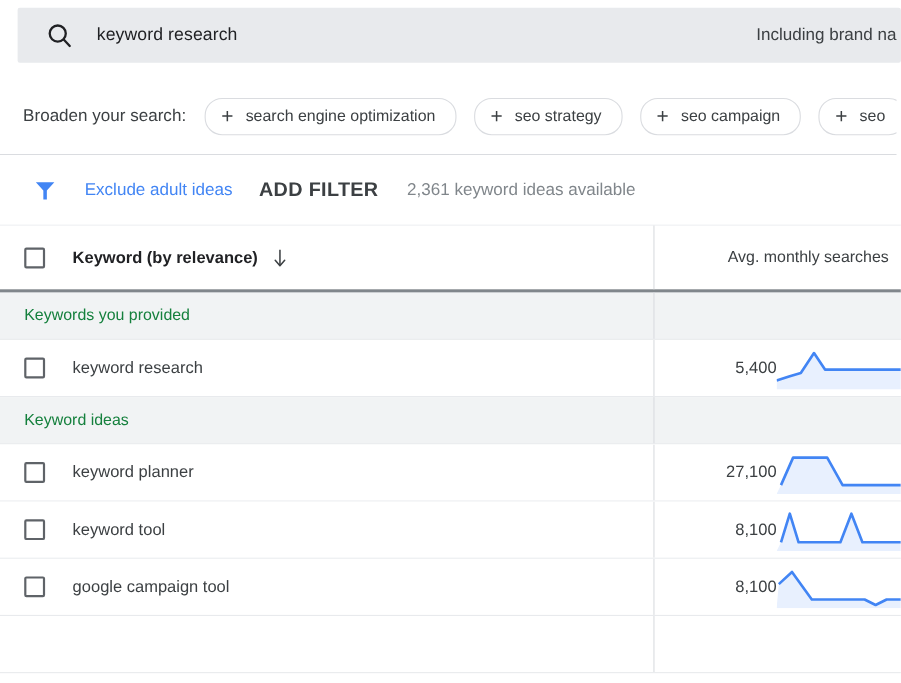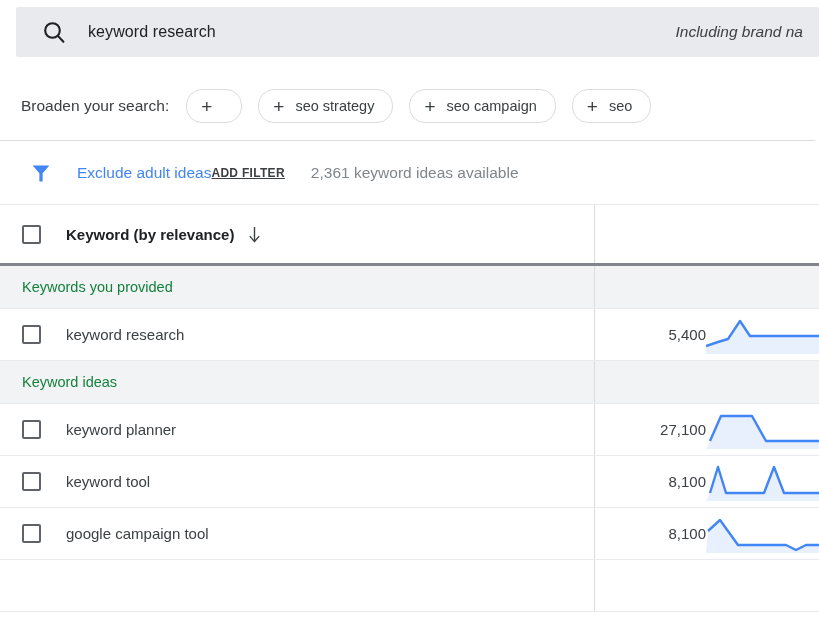--- a/index.html
+++ b/index.html
@@ -40,24 +40,23 @@
     font-size: 16px;
     color: #202124;
     letter-spacing: 0.1px;
     white-space: nowrap;
   }
   .search-right {
     margin-left: auto;
     font-size: 15.5px;
     color: #3c4043;
     white-space: nowrap;
-    padding-right: 16px;
+    padding-right: 4px;
     overflow: hidden;
     max-width: 130px;
-    font-style: italic;
   }
 
   
   .broaden {
     position: absolute;
     left: 0;
     top: 72px;
     right: 4px;
     height: 68px;
     border-bottom: 1px solid #dadce0;
@@ -120,27 +119,27 @@
     flex: 0 0 auto;
   }
   .exclude-link {
     margin-left: 26px;
     font-size: 15.5px;
     color: #4285f4;
     white-space: nowrap;
     cursor: pointer;
   }
   .addfilter {
-    font-size: 12px;
+    margin-left: 24px;
+    font-size: 18px;
     font-weight: bold;
     color: #3c4043;
     letter-spacing: 0.3px;
     white-space: nowrap;
     cursor: pointer;
-    text-decoration: underline;
   }
   .ideas-count {
     margin-left: 26px;
     font-size: 15.5px;
     color: #80868b;
     white-space: nowrap;
   }
 
   
   .table {
@@ -264,20 +263,21 @@
   </svg>
   <span class="search-value">keyword research</span>
   <span class="search-right">Including brand na</span>
 </div>
 
 <div class="broaden">
   <span class="broaden-label">Broaden your search:</span>
   <div class="chips">
     <span class="chip">
       <span class="plus">+</span>
+      <span>search engine optimization</span>
     </span>
     <span class="chip">
       <span class="plus">+</span>
       <span>seo strategy</span>
     </span>
     <span class="chip">
       <span class="plus">+</span>
       <span>seo campaign</span>
     </span>
     <span class="chip">
@@ -301,20 +301,21 @@
   <div class="thead">
     <div class="col-divider"></div>
     <span class="cb"></span>
     <span class="th-keyword">
       <span>Keyword (by relevance)</span>
       <svg class="sort-arrow" viewBox="0 0 15 17">
         <line x1="7.5" y1="1" x2="7.5" y2="15" stroke="#3c4043" stroke-width="1.4"></line>
         <path d="M3.2,10.6 L7.5,15.6 L11.8,10.6" fill="none" stroke="#3c4043" stroke-width="1.4" stroke-linecap="round" stroke-linejoin="round"></path>
       </svg>
     </span>
+    <span class="th-avg">Avg. monthly searches</span>
   </div>
 
   <div class="group-header">
     <div class="col-divider"></div>
     <span class="gh-label">Keywords you provided</span>
   </div>
 
   <div class="row">
     <div class="col-divider"></div>
     <span class="cb"></span>

